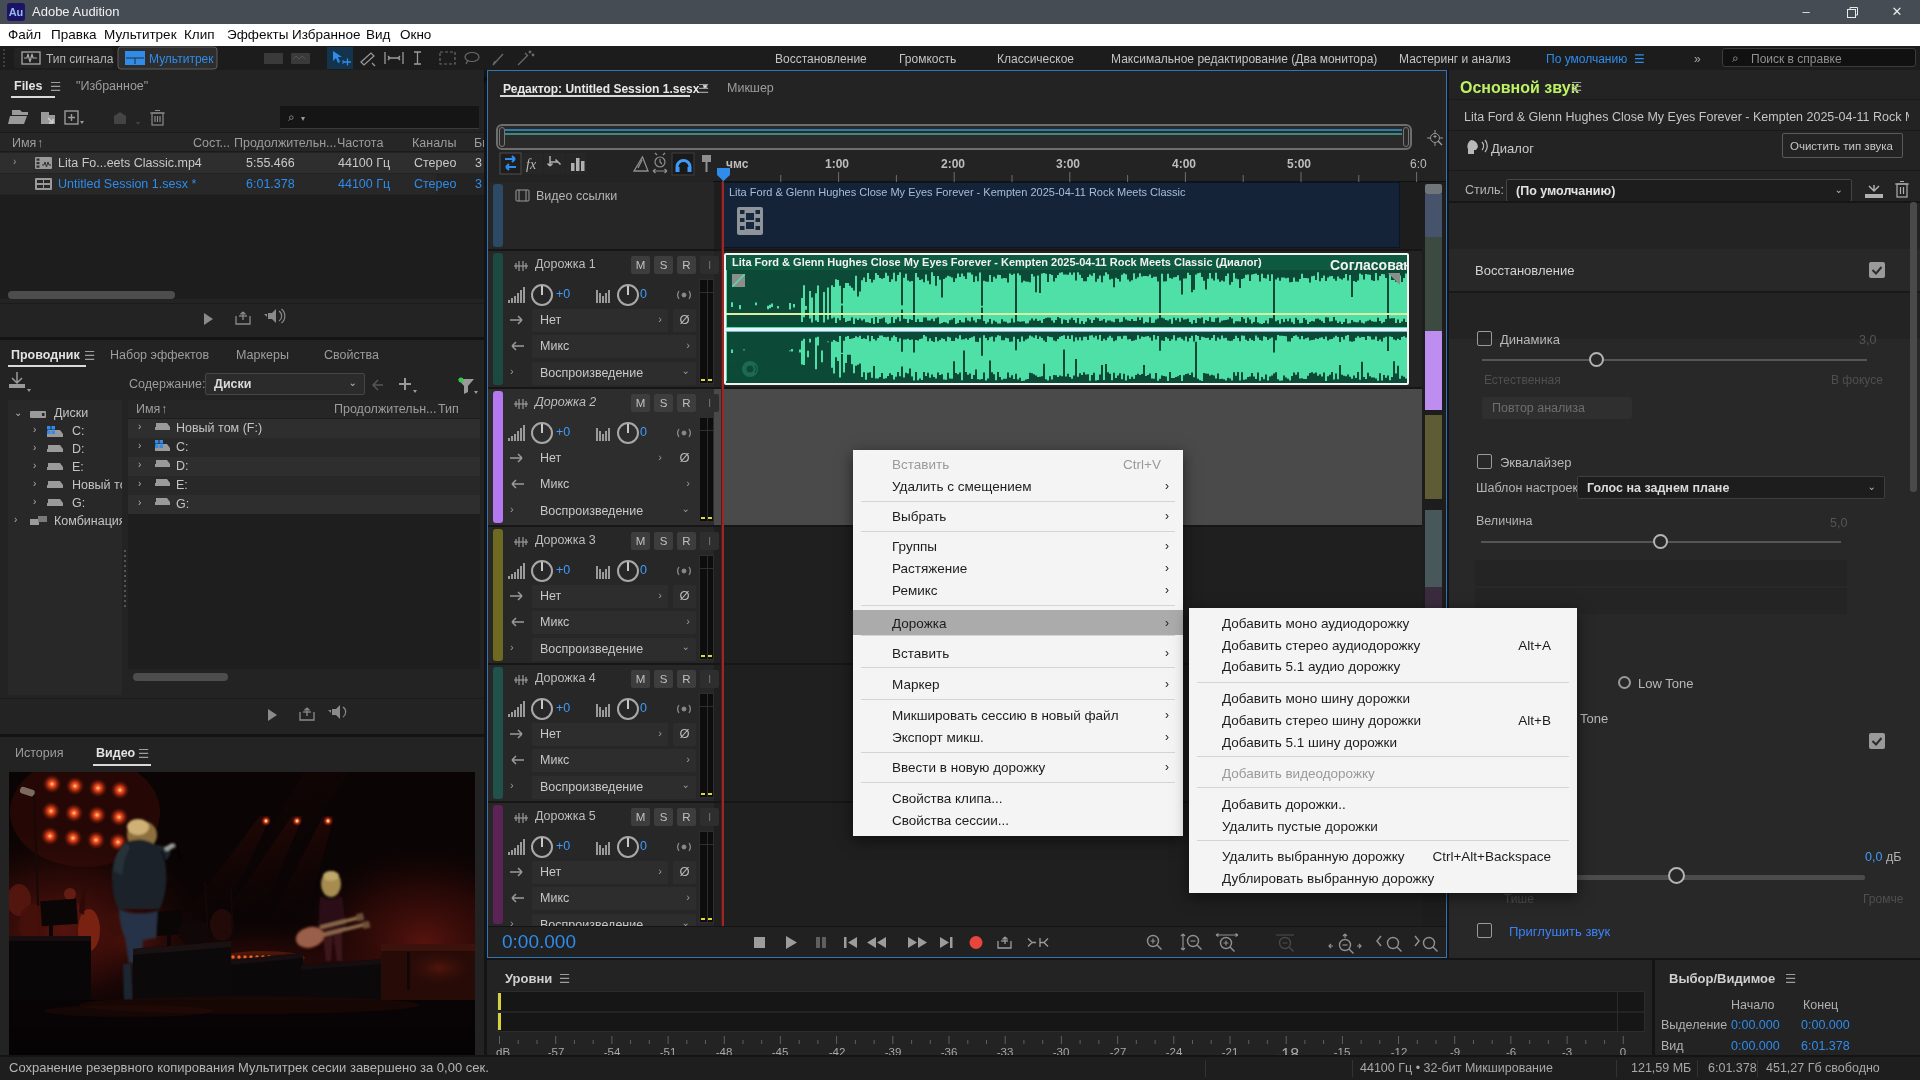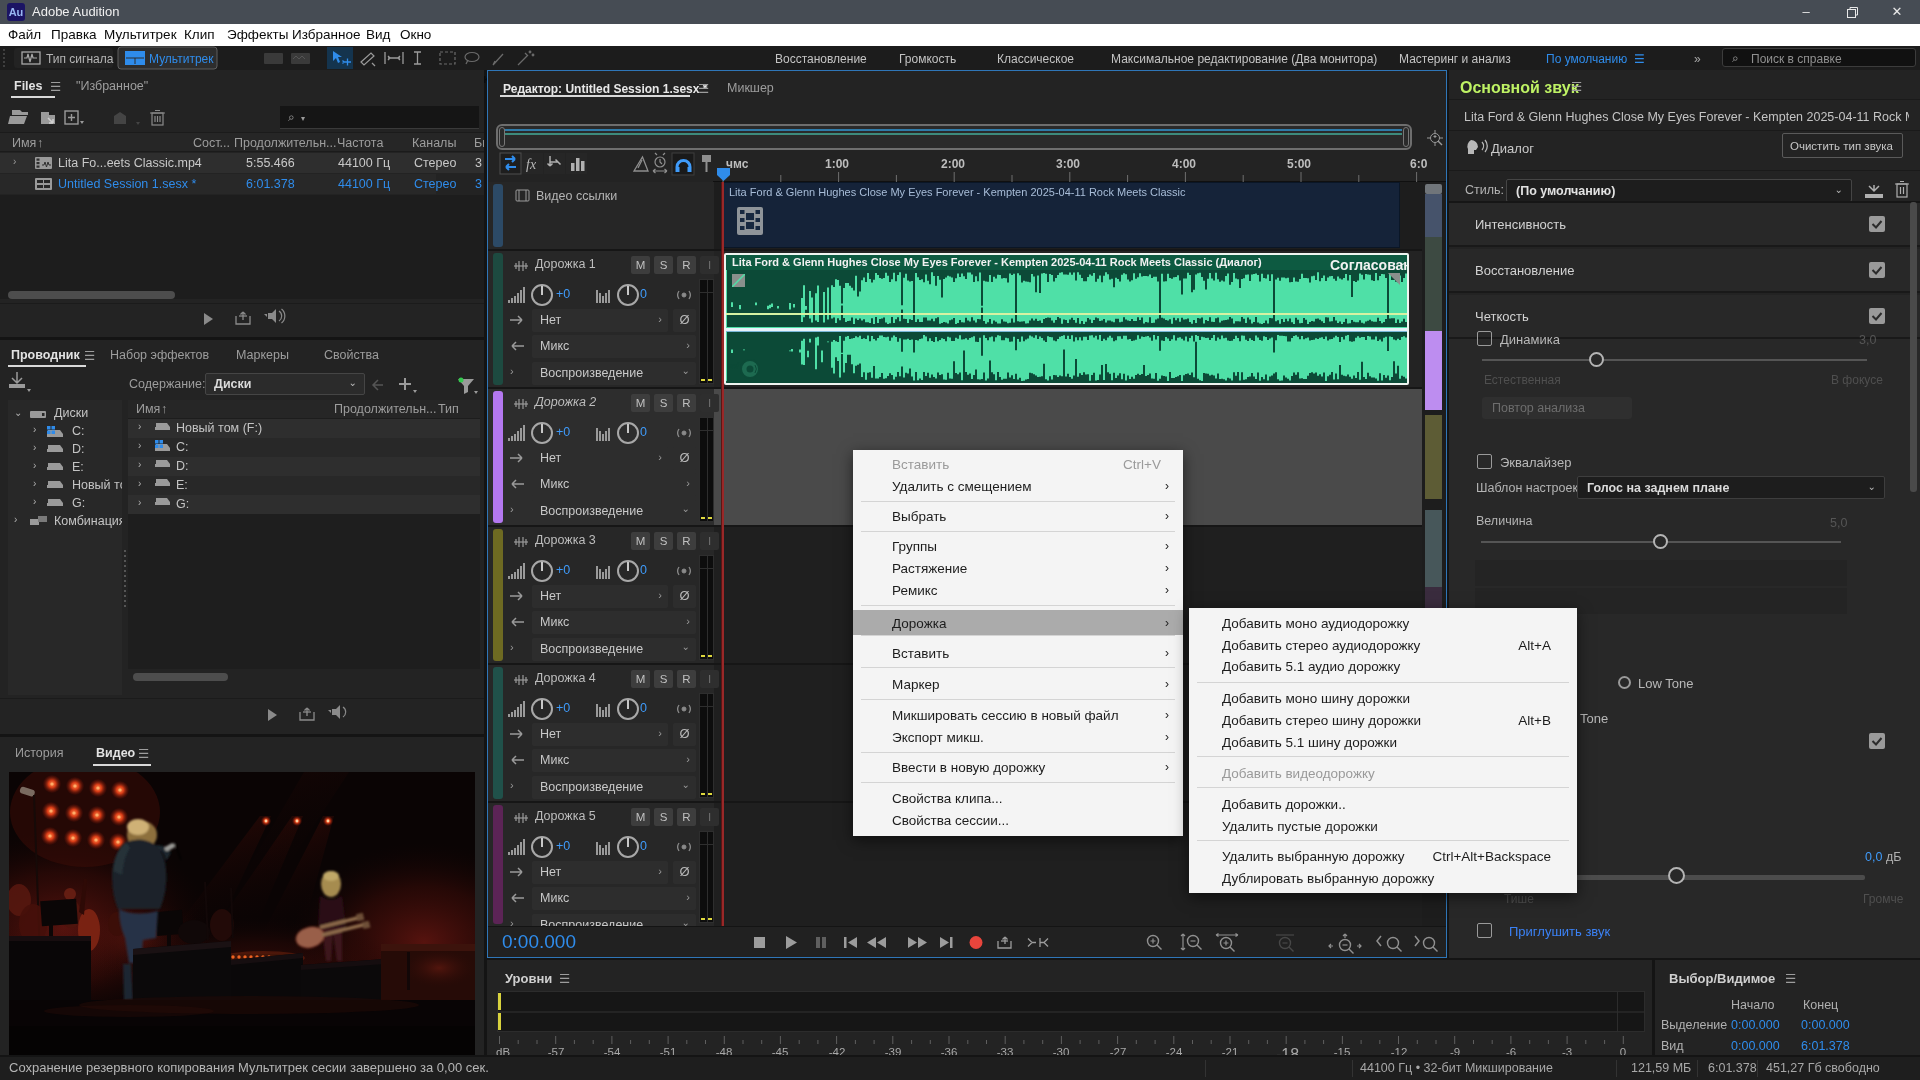--- a/index.html
+++ b/index.html
@@ -580,21 +580,21 @@
           <rect x="217.5" y="11" width="2" height="10"></rect>
         </g>
 </svg>
 <div class="abs" style="left:225px;top:80px;width:733px;height:31px;border-bottom:1px solid #101010;">
 <span style="position:absolute;left:13px;top:6px;color:#bdbdbd;font-size:12px;font-weight:bold;">чмс</span>
 <span style="position:absolute;left:112px;top:6px;color:#bdbdbd;font-size:12px;font-weight:bold;">1:00</span>
 <span style="position:absolute;left:228px;top:6px;color:#bdbdbd;font-size:12px;font-weight:bold;">2:00</span>
 <span style="position:absolute;left:343px;top:6px;color:#bdbdbd;font-size:12px;font-weight:bold;">3:00</span>
 <span style="position:absolute;left:459px;top:6px;color:#bdbdbd;font-size:12px;font-weight:bold;">4:00</span>
 <span style="position:absolute;left:574px;top:6px;color:#bdbdbd;font-size:12px;font-weight:bold;">5:00</span>
-<span style="position:absolute;left:697px;top:6px;color:#bdbdbd;font-size:12px;font-weight:bold;">6:0</span>
+<span style="position:absolute;left:697px;top:6px;color:#bdbdbd;font-size:12px;font-weight:normal;">6:0</span>
 <svg style="position:absolute;left:0;top:0;" width="733" height="31">
 <path d="M10.0 21 V31 M67.8 24 V31 M125.6 21 V31 M183.4 24 V31 M241.2 21 V31 M299.0 24 V31 M356.8 21 V31 M414.6 24 V31 M472.4 21 V31 M530.2 24 V31 M588.0 21 V31 M645.8 24 V31 M703.6 21 V31" stroke="#6f6f6f" stroke-width="1"></path>
 </svg>
 </div>
 <div class="abs" style="left:0;top:111px;width:958px;height:67px;background:#262626;">
 <div style="position:absolute;left:5px;top:2px;width:10px;height:63px;background:#2c4a66;border-radius:3px;"></div>
 <svg style="position:absolute;left:27px;top:7px;" width="16" height="14">
           <rect x="1" y="1" width="13" height="11" rx="1" fill="none" stroke="#9a9a9a"></rect>
           <path d="M4 1 v11 M11 1 v11" stroke="#9a9a9a" stroke-width="1"></path>
         </svg>
@@ -1106,34 +1106,22 @@
         <path d="M6 1 l5 5 l5 -5 M11 0 v6" stroke="#b0b0b0" stroke-width="1.5" fill="none" transform="translate(0,3)"></path>
         <path d="M2 12 h18 v4 h-18 z" fill="#b0b0b0"></path>
       </svg>
 <svg class="abs" style="left:445px;top:110px;" width="16" height="19">
         <g stroke="#b0b0b0" stroke-width="1.2" fill="none">
           <rect x="3" y="4" width="10" height="13"></rect>
           <path d="M1 4 h14 M6 1.5 h4 M6.5 7 v7 M9.5 7 v7"></path>
         </g>
       </svg>
 <div class="abs" style="left:0;top:131px;width:471px;height:2px;background:#161616;"></div>
-<div class="abs" style="left:0;top:133px;width:471px;height:44px;background:#282828;border-bottom:2px solid #191919;">
-<span style="position:absolute;left:26px;top:14px;color:#d2d2d2;font-size:13px;">Интенсивность</span>
-<div style="position:absolute;left:420px;top:13px;width:16px;height:16px;background:#9a9a9a;border-radius:2px;"><svg width="16" height="16">
-            <path d="M3.5 8 l3.5 3.5 L12.5 5" stroke="#2b2b2b" stroke-width="2" fill="none"></path>
-          </svg></div>
-</div>
 <div class="abs" style="left:0;top:179px;width:471px;height:44px;background:#282828;border-bottom:2px solid #191919;">
 <span style="position:absolute;left:26px;top:14px;color:#d2d2d2;font-size:13px;">Восстановление</span>
-<div style="position:absolute;left:420px;top:13px;width:16px;height:16px;background:#9a9a9a;border-radius:2px;"><svg width="16" height="16">
-            <path d="M3.5 8 l3.5 3.5 L12.5 5" stroke="#2b2b2b" stroke-width="2" fill="none"></path>
-          </svg></div>
-</div>
-<div class="abs" style="left:0;top:225px;width:471px;height:44px;background:#282828;border-bottom:2px solid #191919;">
-<span style="position:absolute;left:26px;top:14px;color:#d2d2d2;font-size:13px;">Четкость</span>
 <div style="position:absolute;left:420px;top:13px;width:16px;height:16px;background:#9a9a9a;border-radius:2px;"><svg width="16" height="16">
             <path d="M3.5 8 l3.5 3.5 L12.5 5" stroke="#2b2b2b" stroke-width="2" fill="none"></path>
           </svg></div>
 </div>
 <div class="abs" style="left:0;top:269px;width:471px;height:689px;background:#282828;"></div>
 <div class="abs" style="left:28px;top:261px;width:15px;height:15px;border:1.5px solid #9a9a9a;border-radius:2px;"></div>
 <span class="abs" style="left:51px;top:262px;color:#b8b8b8;font-size:13px;">Динамика</span>
 <span class="abs" style="left:410px;top:263px;color:#555;font-size:12.5px;">3,0</span>
 <div class="abs" style="left:33px;top:289px;width:385px;height:2px;background:#555;"></div>
 <div class="abs" style="left:140px;top:282px;width:15px;height:15px;border:2px solid #b4b4b4;border-radius:50%;background:#282828;"></div>

